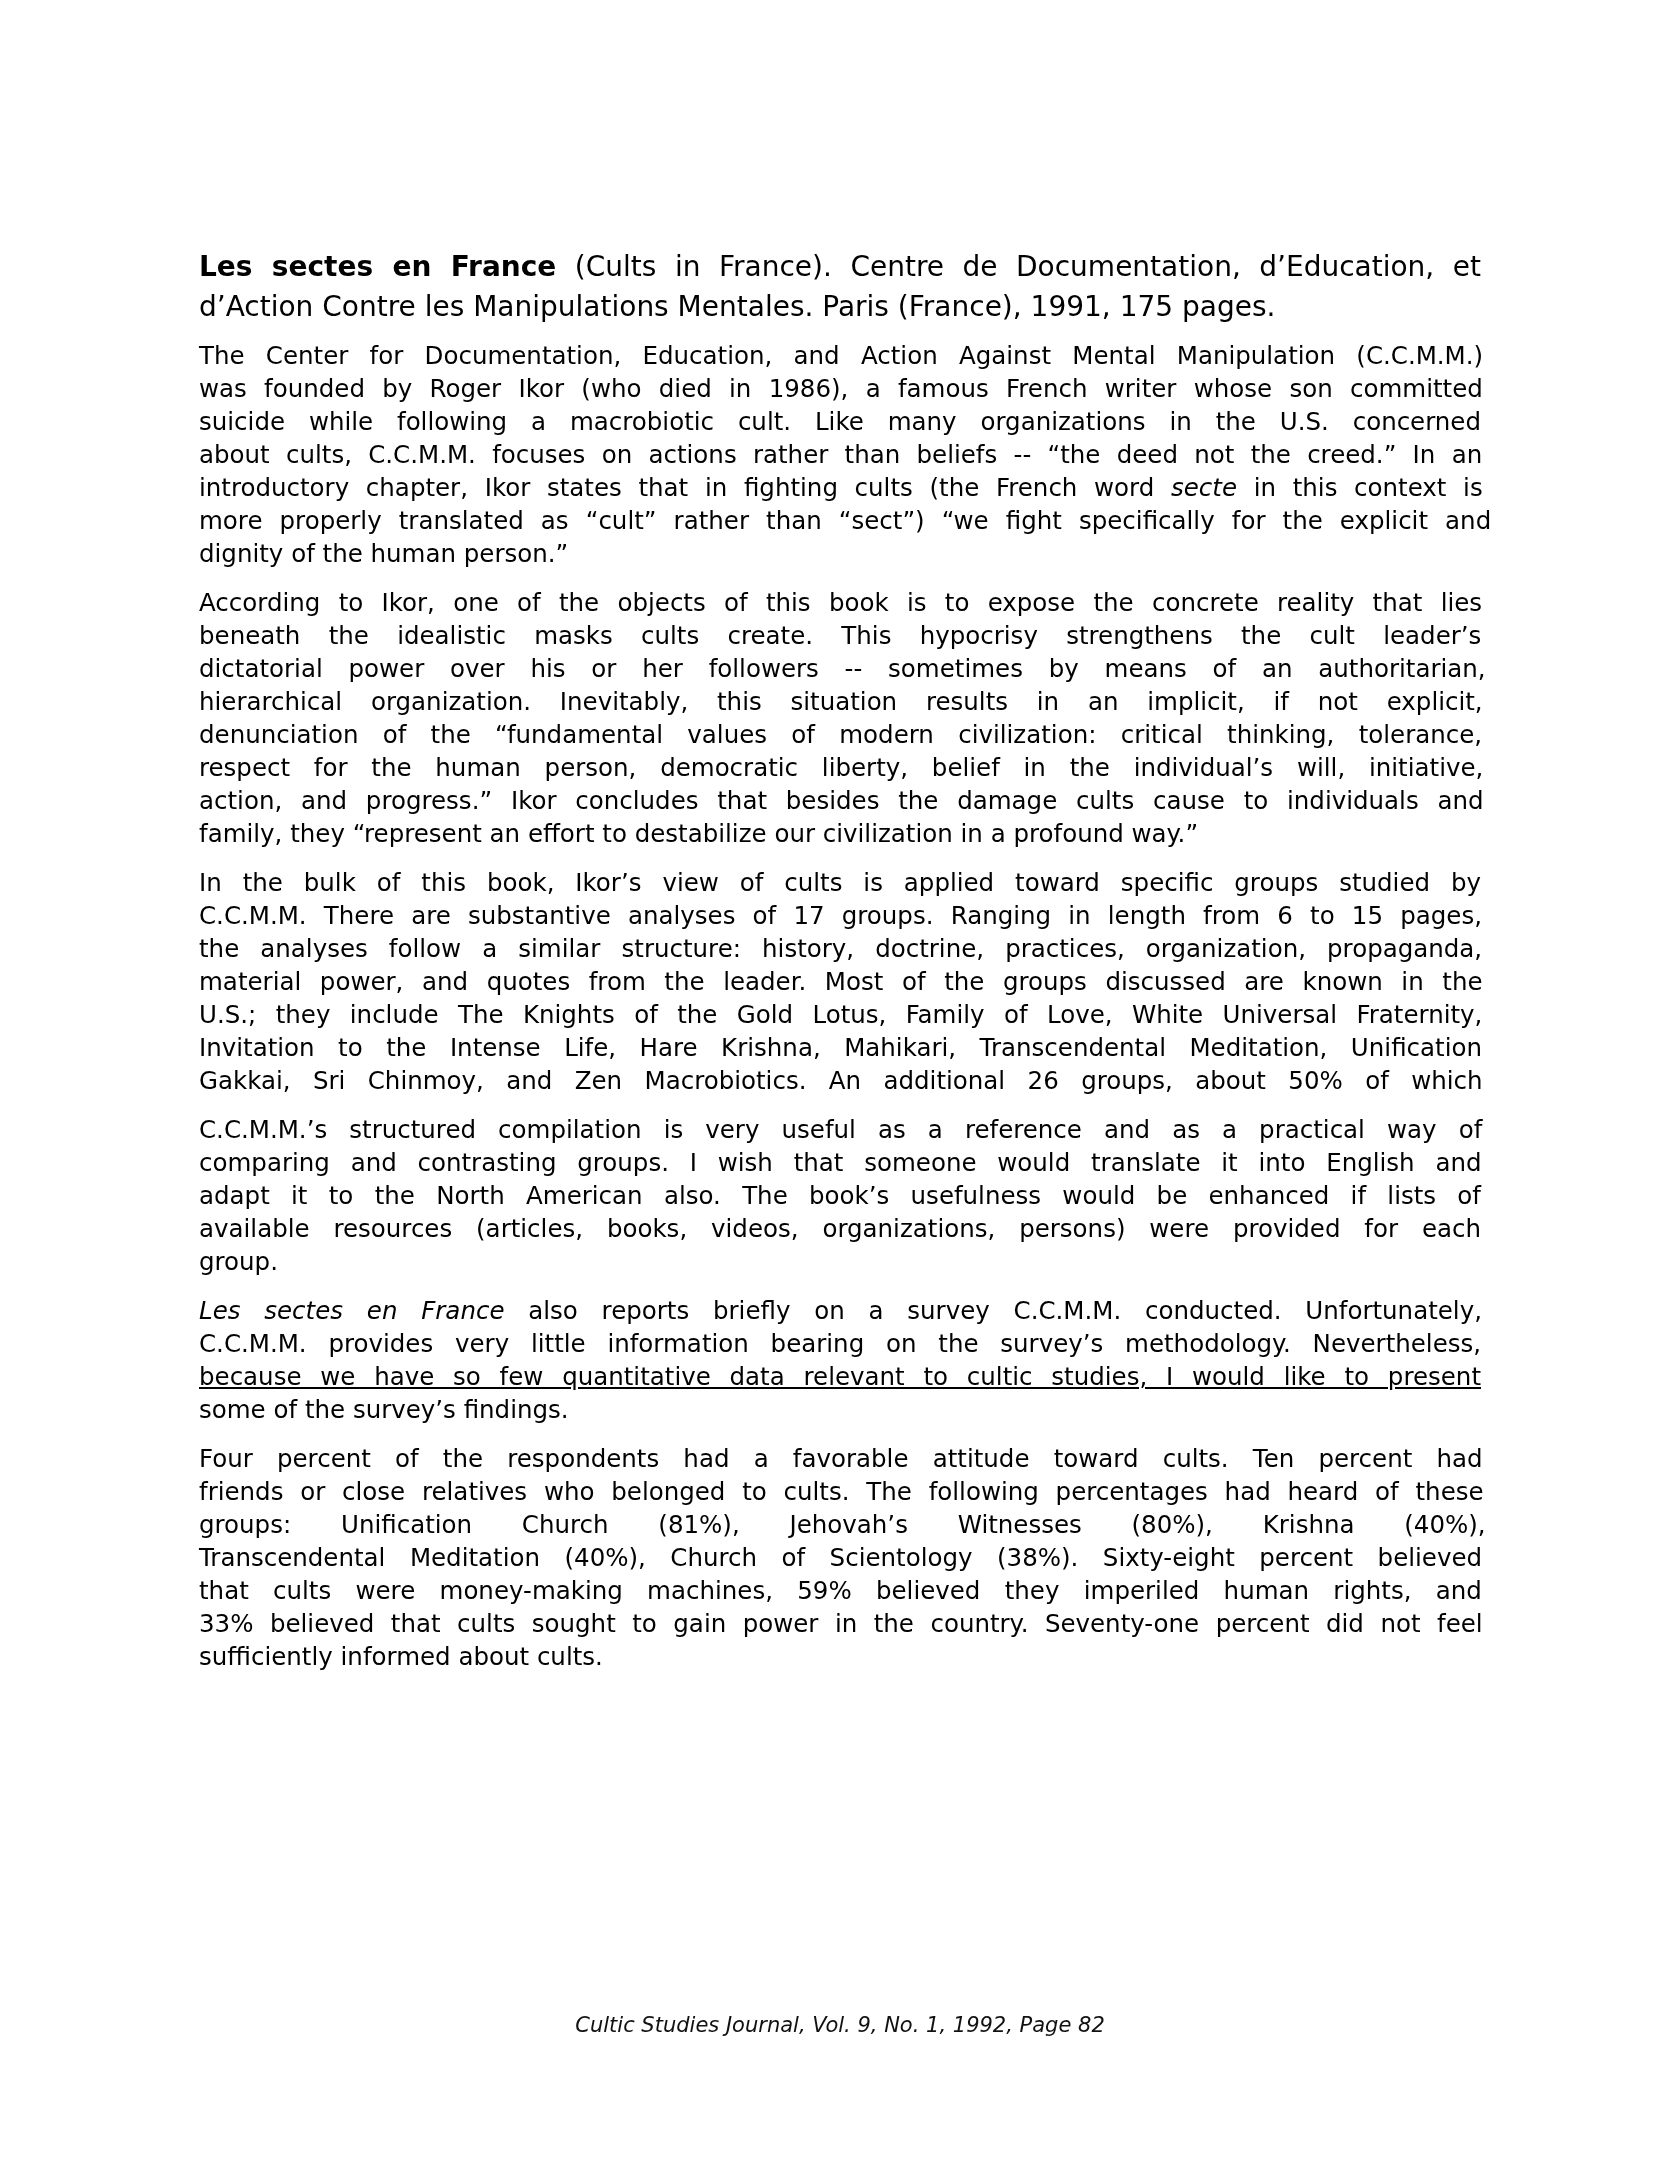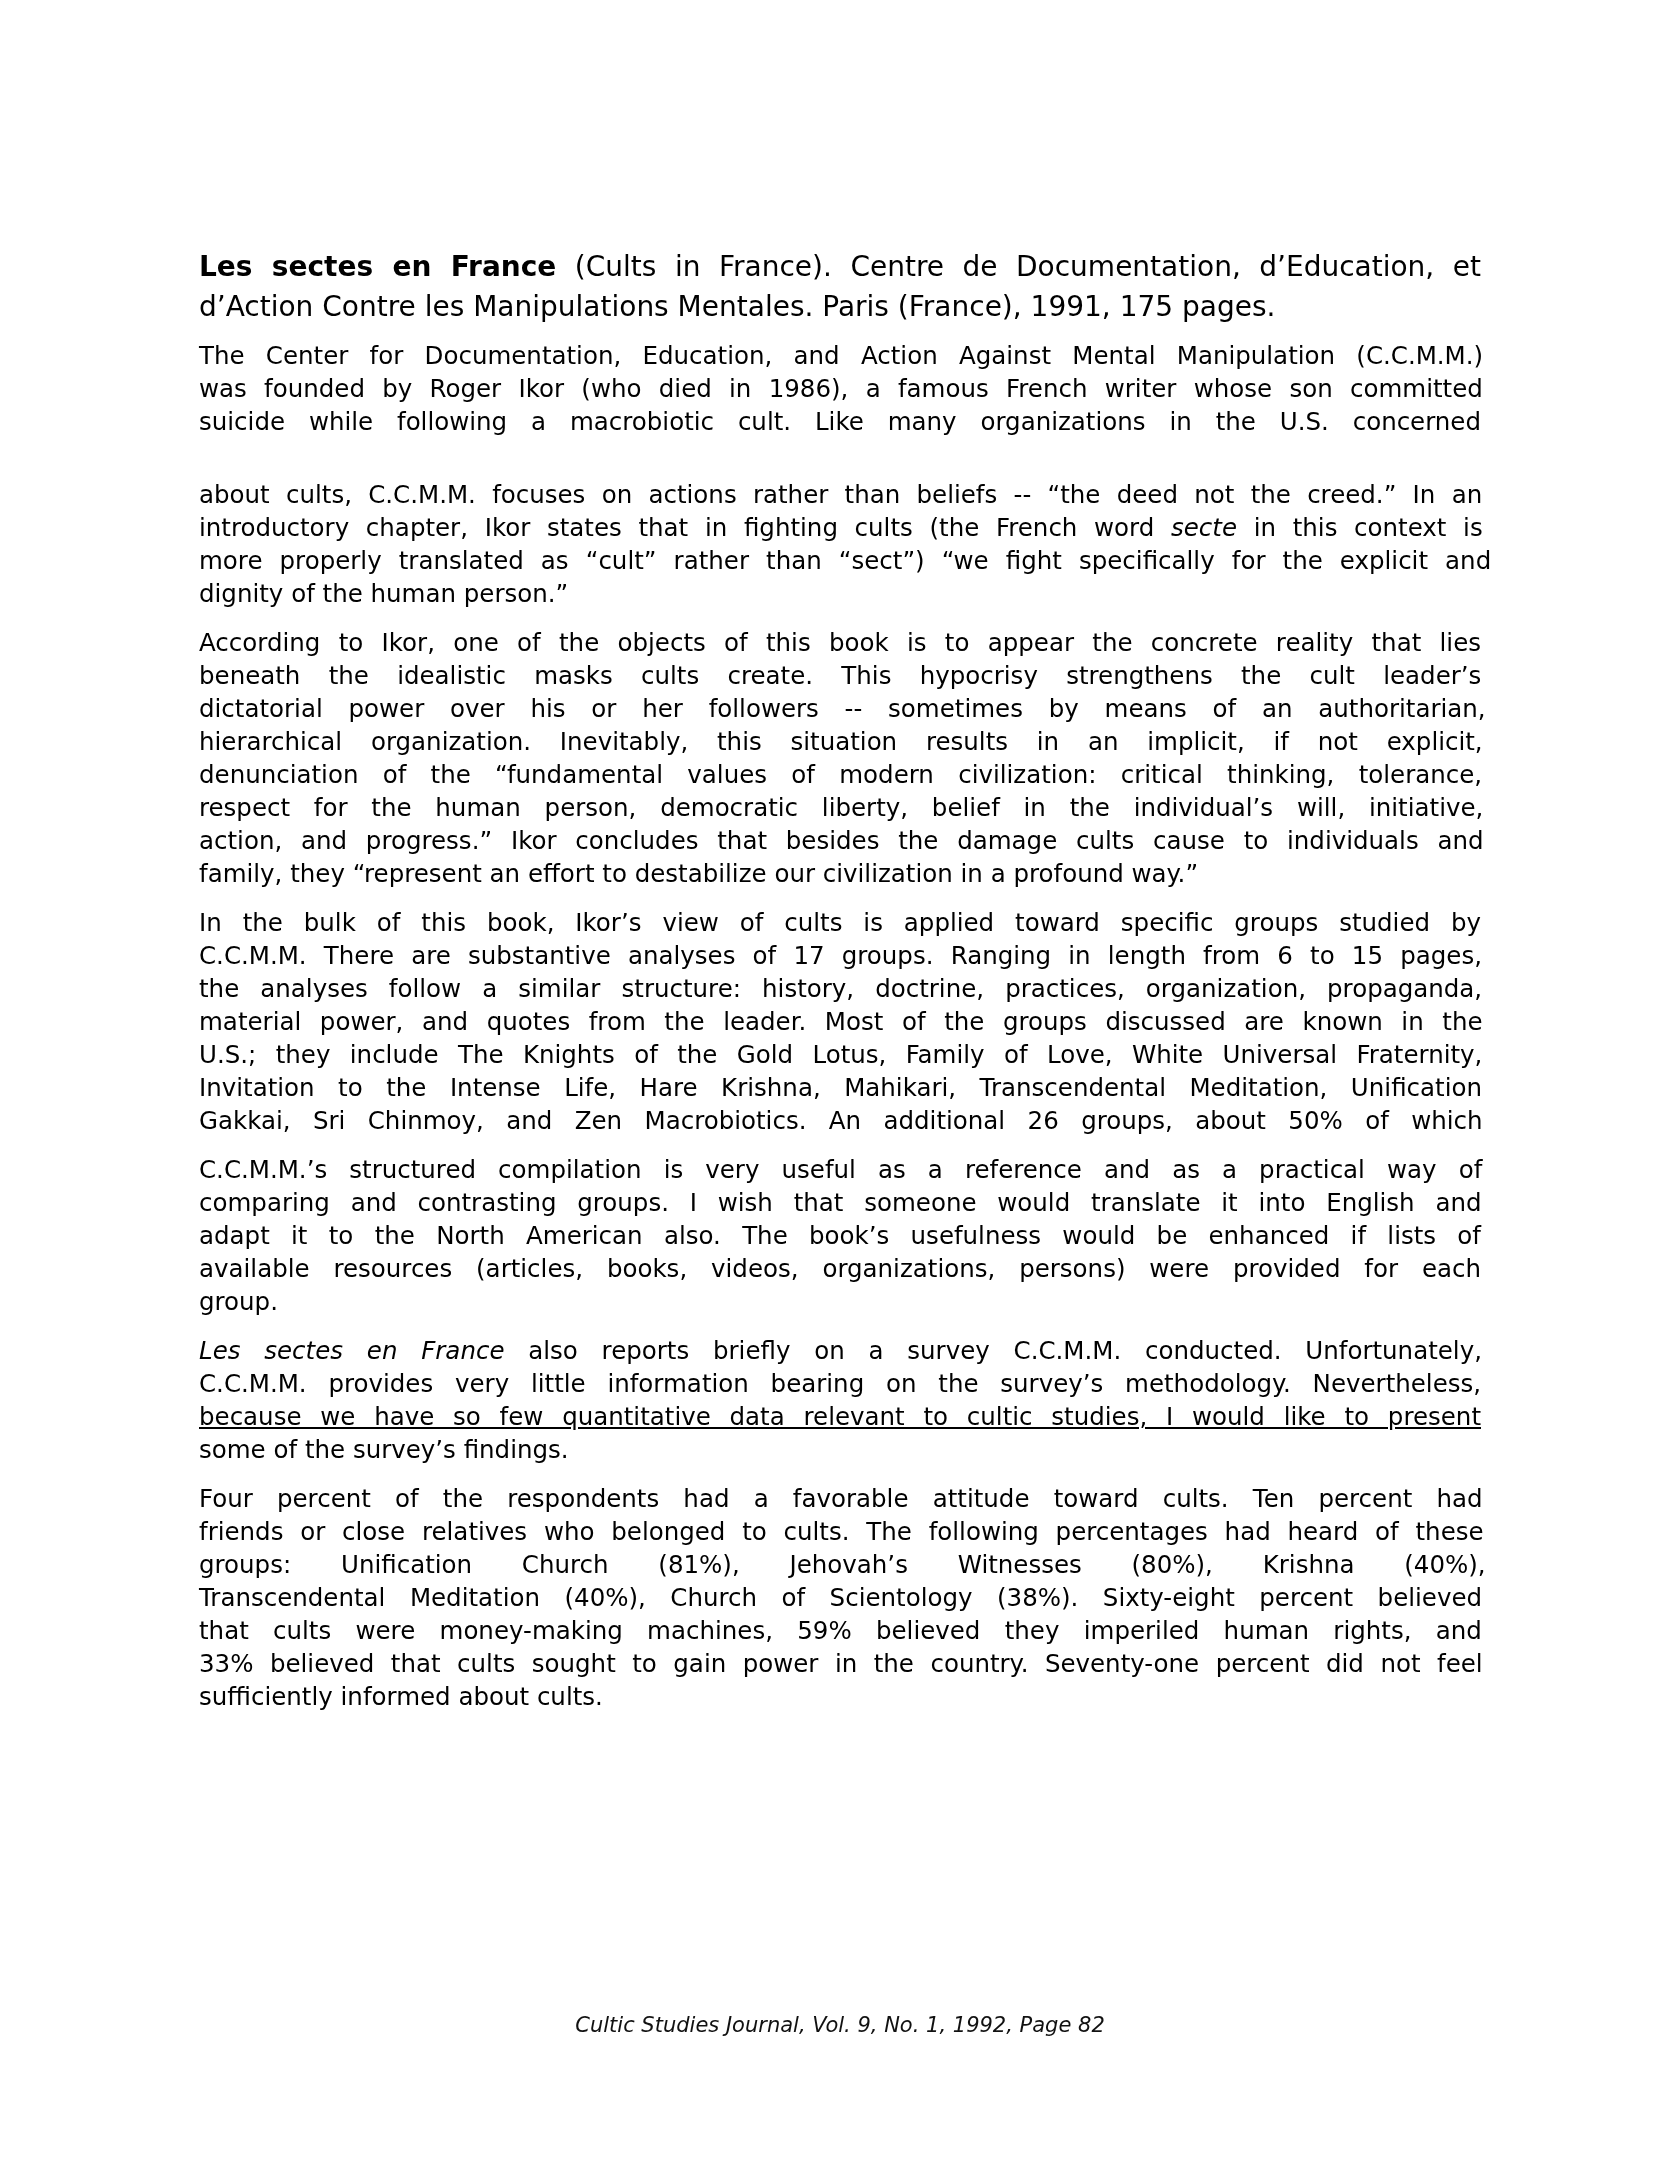--- a/index.html
+++ b/index.html
@@ -27,27 +27,27 @@
   <div class="col title">
     <span class="line" style="display: block; word-spacing: 5.1px;"><b>Les sectes en France</b><span> (Cults in France). Centre de Documentation, d’Education, et</span></span>
     <span class="line last">d’Action Contre les Manipulations Mentales. Paris (France), 1991, 175 pages.</span>
   </div>
 
   <div class="col body" id="body-col">
       <div class="para">
         <span class="line" style="display: block; word-spacing: 13.5px;">The Center for Documentation, Education, and Action Against Mental Manipulation (C.C.M.M.)</span>
         <span class="line" style="display: block; word-spacing: 9.5px;">was founded by Roger Ikor (who died in 1986), a famous French writer whose son committed</span>
         <span class="line" style="display: block; word-spacing: 16px;">suicide while following a macrobiotic cult. Like many organizations in the U.S. concerned</span>
-        <span class="line" style="display: block; word-spacing: 8.5px; margin-top: 40px;">about cults, C.C.M.M. focuses on actions rather than beliefs -- “the deed not the creed.” In an</span>
+        <span class="line" style="display: block; word-spacing: 8.5px;">about cults, C.C.M.M. focuses on actions rather than beliefs -- “the deed not the creed.” In an</span>
         <span class="line" style="display: block; word-spacing: 8.9px;"><span>introductory chapter, Ikor states that in fighting cults (the French word </span><i>secte</i><span> in this context is</span></span>
         <span class="line" style="display: block; word-spacing: 9.3px;">more properly translated as “cult” rather than “sect”) “we fight specifically for the explicit and</span>
         <span class="line last">dignity of the human person.”</span>
       </div>
       <div class="para">
-        <span class="line" style="display: block; word-spacing: 10.5px;">According to Ikor, one of the objects of this book is to appear the concrete reality that lies</span>
+        <span class="line" style="display: block; word-spacing: 10.5px;">According to Ikor, one of the objects of this book is to expose the concrete reality that lies</span>
         <span class="line" style="display: block; word-spacing: 20.5px;">beneath the idealistic masks cults create. This hypocrisy strengthens the cult leader’s</span>
         <span class="line" style="display: block; word-spacing: 18px;">dictatorial power over his or her followers -- sometimes by means of an authoritarian,</span>
         <span class="line" style="display: block; word-spacing: 21px;">hierarchical organization. Inevitably, this situation results in an implicit, if not explicit,</span>
         <span class="line" style="display: block; word-spacing: 16.5px;">denunciation of the “fundamental values of modern civilization: critical thinking, tolerance,</span>
         <span class="line" style="display: block; word-spacing: 16px;">respect for the human person, democratic liberty, belief in the individual’s will, initiative,</span>
         <span class="line" style="display: block; word-spacing: 11px;">action, and progress.” Ikor concludes that besides the damage cults cause to individuals and</span>
         <span class="line last">family, they “represent an effort to destabilize our civilization in a profound way.”</span>
       </div>
       <div class="para">
         <span class="line" style="display: block; word-spacing: 13px;">In the bulk of this book, Ikor’s view of cults is applied toward specific groups studied by</span>

